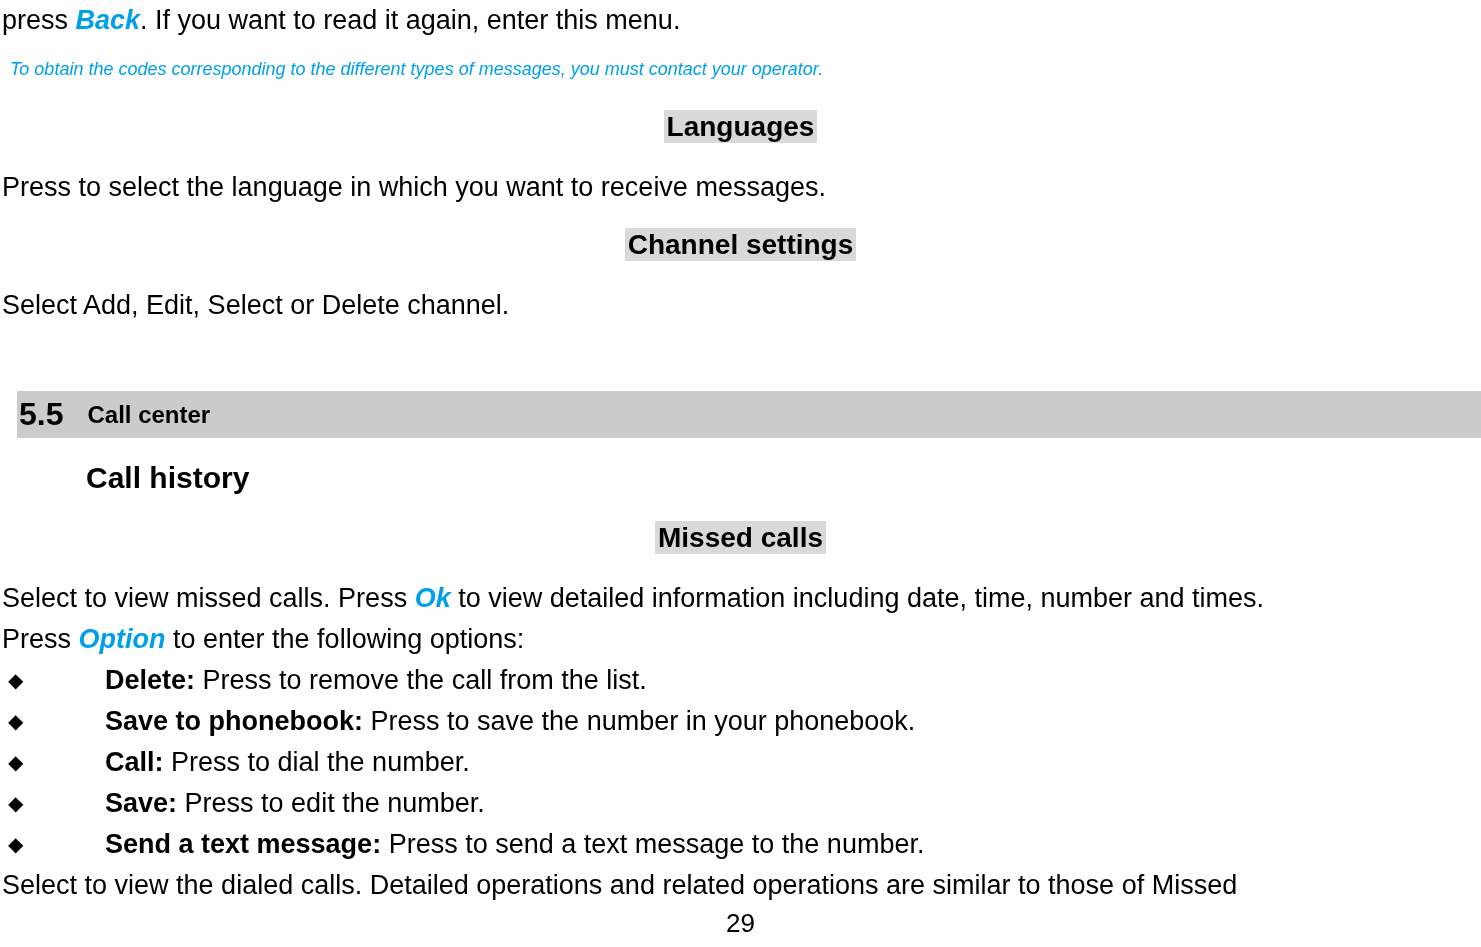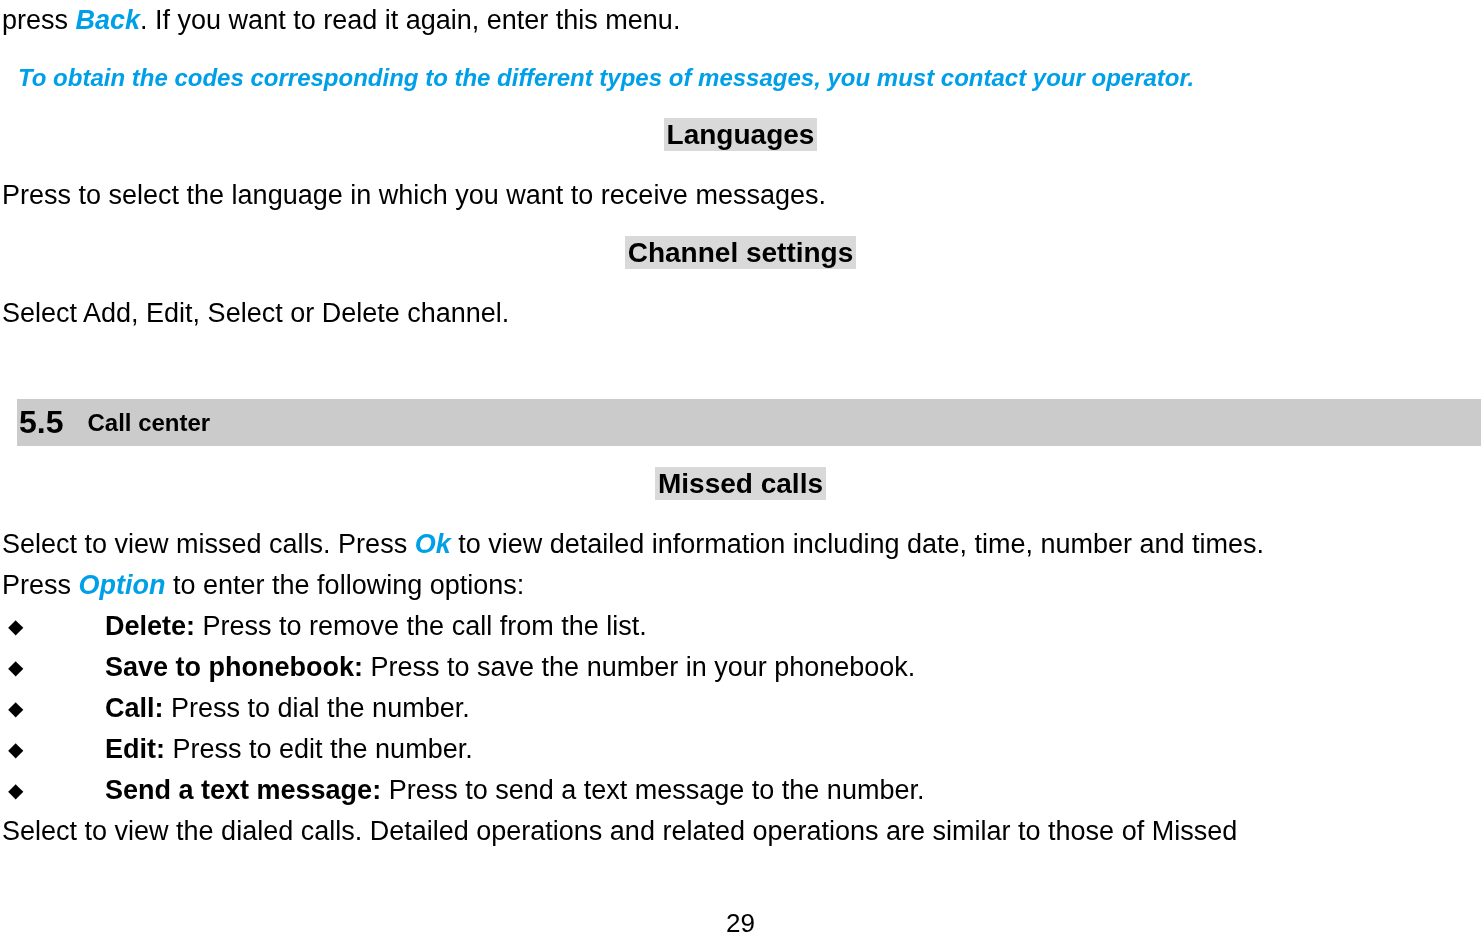--- a/index.html
+++ b/index.html
@@ -34,26 +34,26 @@
 
   .blue {
     color: #00A0E9;
     font-weight: bold;
     font-style: italic;
     text-align: center;
   }
 
   
   .para-emph {
-    font-size: 24px;
+    font-size: 18px;
     line-height: 41px;
     color: #00A0E9;
-    font-weight: bold;
+    font-weight: normal;
     font-style: italic;
-    margin: 16px;
+    margin: 8px;
     padding: 0 0 0 2px;
     max-width: 1460px;
   }
 
   
   .subhead-row {
     text-align: center;
     line-height: 41px;
     margin: 16px;
     padding: 0;
@@ -160,20 +160,21 @@
   <p class="para">Select Add, Edit, Select or Delete channel.</p>
 
   <div class="spacer-md"></div>
   <div class="spacer-sm"></div>
 
   <div class="section-band">
     <span class="section-num">5.5</span>
     <span class="section-title">Call center</span>
   </div>
 
+  <div class="subsection">Call history</div>
 
   <div class="subhead-row">
     <span class="subhead">Missed calls</span>
   </div>
 
   <p class="para"><span>Select to view missed calls. Press </span><span class="blue">Ok</span><span> to view detailed information including date, time, number and times.</span></p>
 
   <p class="para"><span>Press </span><span class="blue">Option</span><span> to enter the following options:</span></p>
 
   <ul class="bullets">
@@ -184,21 +185,21 @@
     <li class="bullet-item">
       <span class="bullet-mark">◆</span>
       <span class="bullet-label">Save to phonebook:</span><span> Press to save the number in your phonebook.</span>
     </li>
     <li class="bullet-item">
       <span class="bullet-mark">◆</span>
       <span class="bullet-label">Call:</span><span> Press to dial the number.</span>
     </li>
     <li class="bullet-item">
       <span class="bullet-mark">◆</span>
-      <span class="bullet-label">Edit:</span><span> Press to edit the number.</span>
+      <span class="bullet-label">Save:</span><span> Press to edit the number.</span>
     </li>
     <li class="bullet-item">
       <span class="bullet-mark">◆</span>
       <span class="bullet-label">Send a text message:</span><span> Press to send a text message to the number.</span>
     </li>
   </ul>
 
   <p class="para">Select to view the dialed calls. Detailed operations and related operations are similar to those of Missed</p>
 
   <div class="page-number">29</div>

